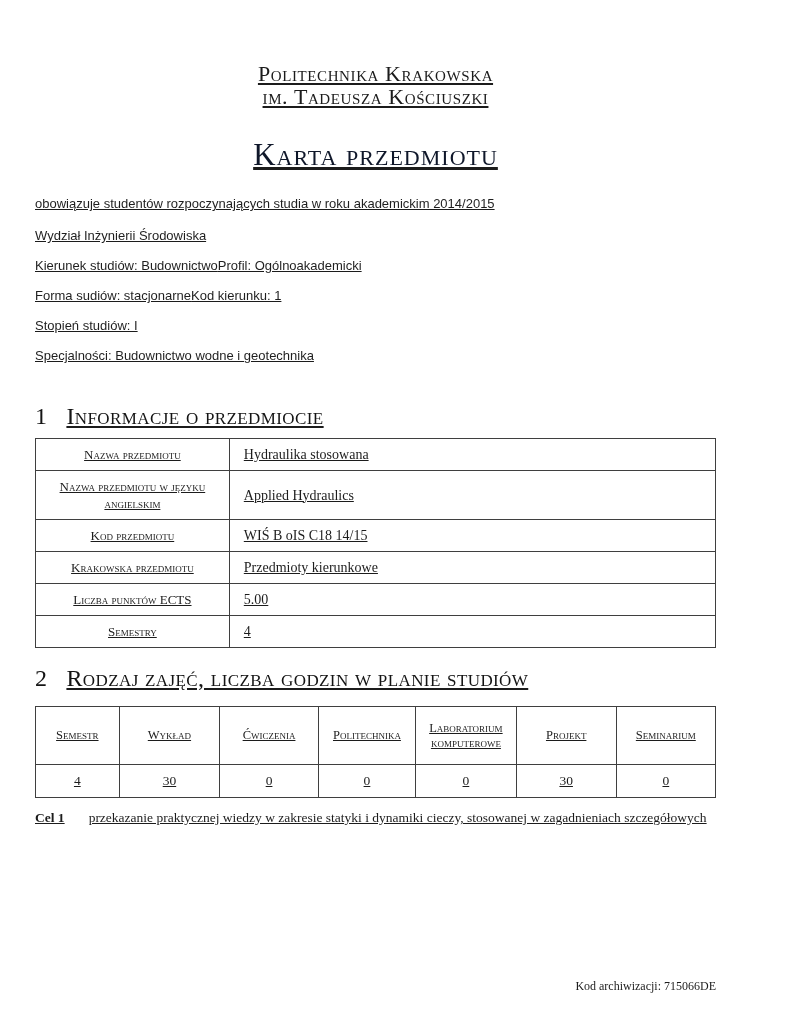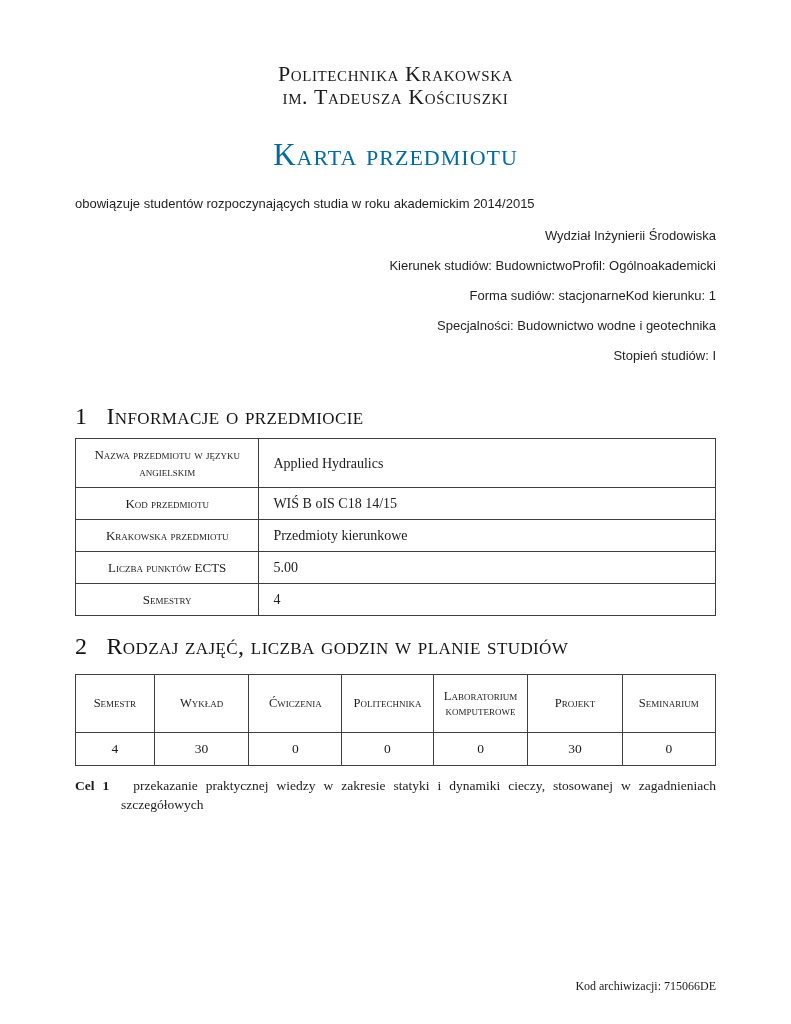--- a/index.html
+++ b/index.html
@@ -10,59 +10,60 @@
   .page {
     position: relative;
     width: 791px;
     height: 1024px;
     background: #ffffff;
     color: #1c1c1c;
     overflow: hidden;
     font-family: "Liberation Serif", serif;
   }
   .content {
-    padding: 62px 75px 0 75px;
+    padding: 62px 75px 0 35px;
+    text-decoration: underline;
   }
 
   
   .institution {
     text-align: center;
     font-variant: small-caps;
     font-size: 22px;
     line-height: 23px;
     letter-spacing: 0.6px;
     color: #1b1b1b;
   }
   .doc-title {
     margin-top: 30px;
     text-align: center;
     font-variant: small-caps;
     font-size: 31px;
     line-height: 34px;
     letter-spacing: 1px;
-    color: #0369a1;
+    color: #0f172a;
   }
   .subtitle {
     margin-top: 24px;
     font-family: "Liberation Sans", sans-serif;
     font-size: 13px;
     line-height: 16px;
     color: #1f1f1f;
   }
 
   
   .meta {
     margin-top: 16px;
     font-family: "Liberation Sans", sans-serif;
     font-size: 13px;
     color: #1f1f1f;
   }
   .meta-row {
     display: flex;
-    justify-content: flex-end;
+    justify-content: flex-start;
     line-height: 16px;
     margin-bottom: 14px;
   }
 
   
   .section-heading {
     font-variant: small-caps;
     font-size: 24px;
     line-height: 24px;
     letter-spacing: 0.4px;
@@ -166,33 +167,37 @@
       </div>
       <div class="meta-row">
         <span>Kierunek studiów: Budownictwo</span>
         <span>Profil: Ogólnoakademicki</span>
       </div>
       <div class="meta-row">
         <span>Forma sudiów: stacjonarne</span>
         <span>Kod kierunku: 1</span>
       </div>
       <div class="meta-row">
+        <span>Stopień studiów: I</span>
+      </div>
+      <div class="meta-row">
         <span>Specjalności: Budownictwo wodne i geotechnika</span>
-      </div>
-      <div class="meta-row">
-        <span>Stopień studiów: I</span>
       </div>
     </div>
 
     <div class="section-heading sec-1">
       <span class="sec-num">1</span><span>Informacje o przedmiocie</span>
     </div>
 
     <table class="info-table">
       <tbody>
+        <tr>
+          <td class="lbl">Nazwa przedmiotu</td>
+          <td class="val">Hydraulika stosowana</td>
+        </tr>
         <tr>
           <td class="lbl">Nazwa przedmiotu w języku angielskim</td>
           <td class="val">Applied Hydraulics</td>
         </tr>
         <tr>
           <td class="lbl">Kod przedmiotu</td>
           <td class="val">WIŚ B oIS C18 14/15</td>
         </tr>
         <tr>
           <td class="lbl">Krakowska przedmiotu</td>

